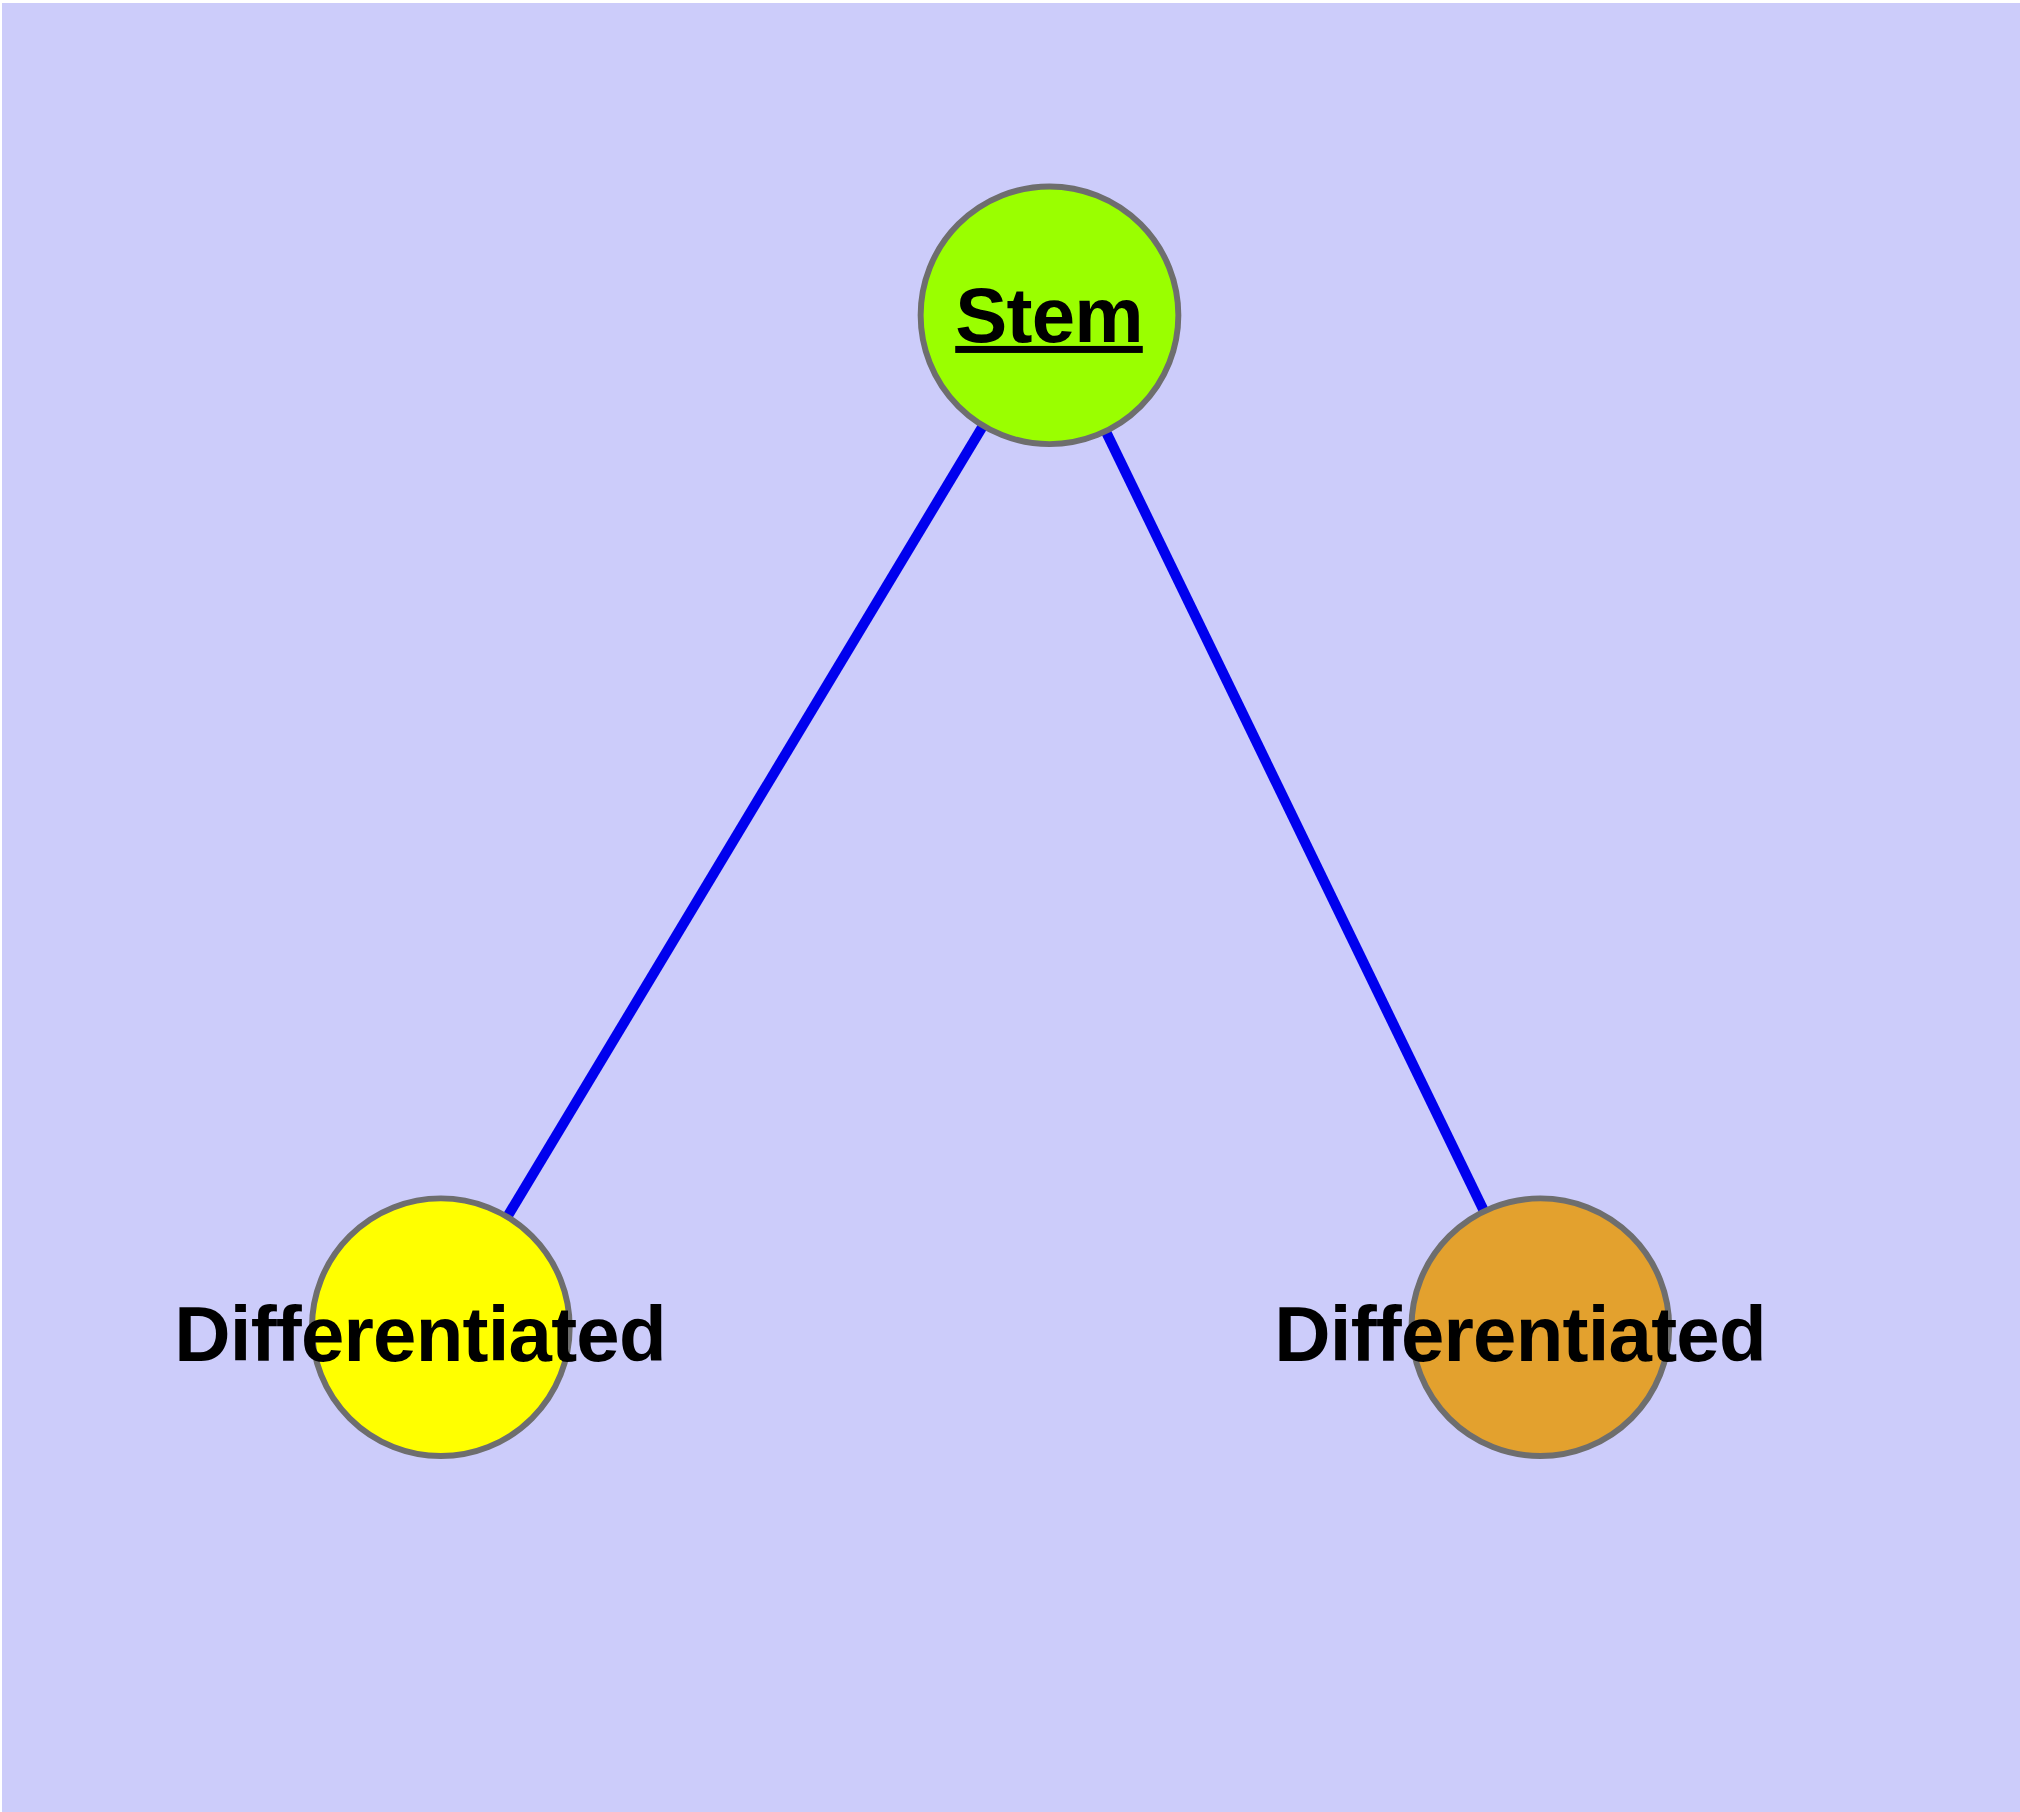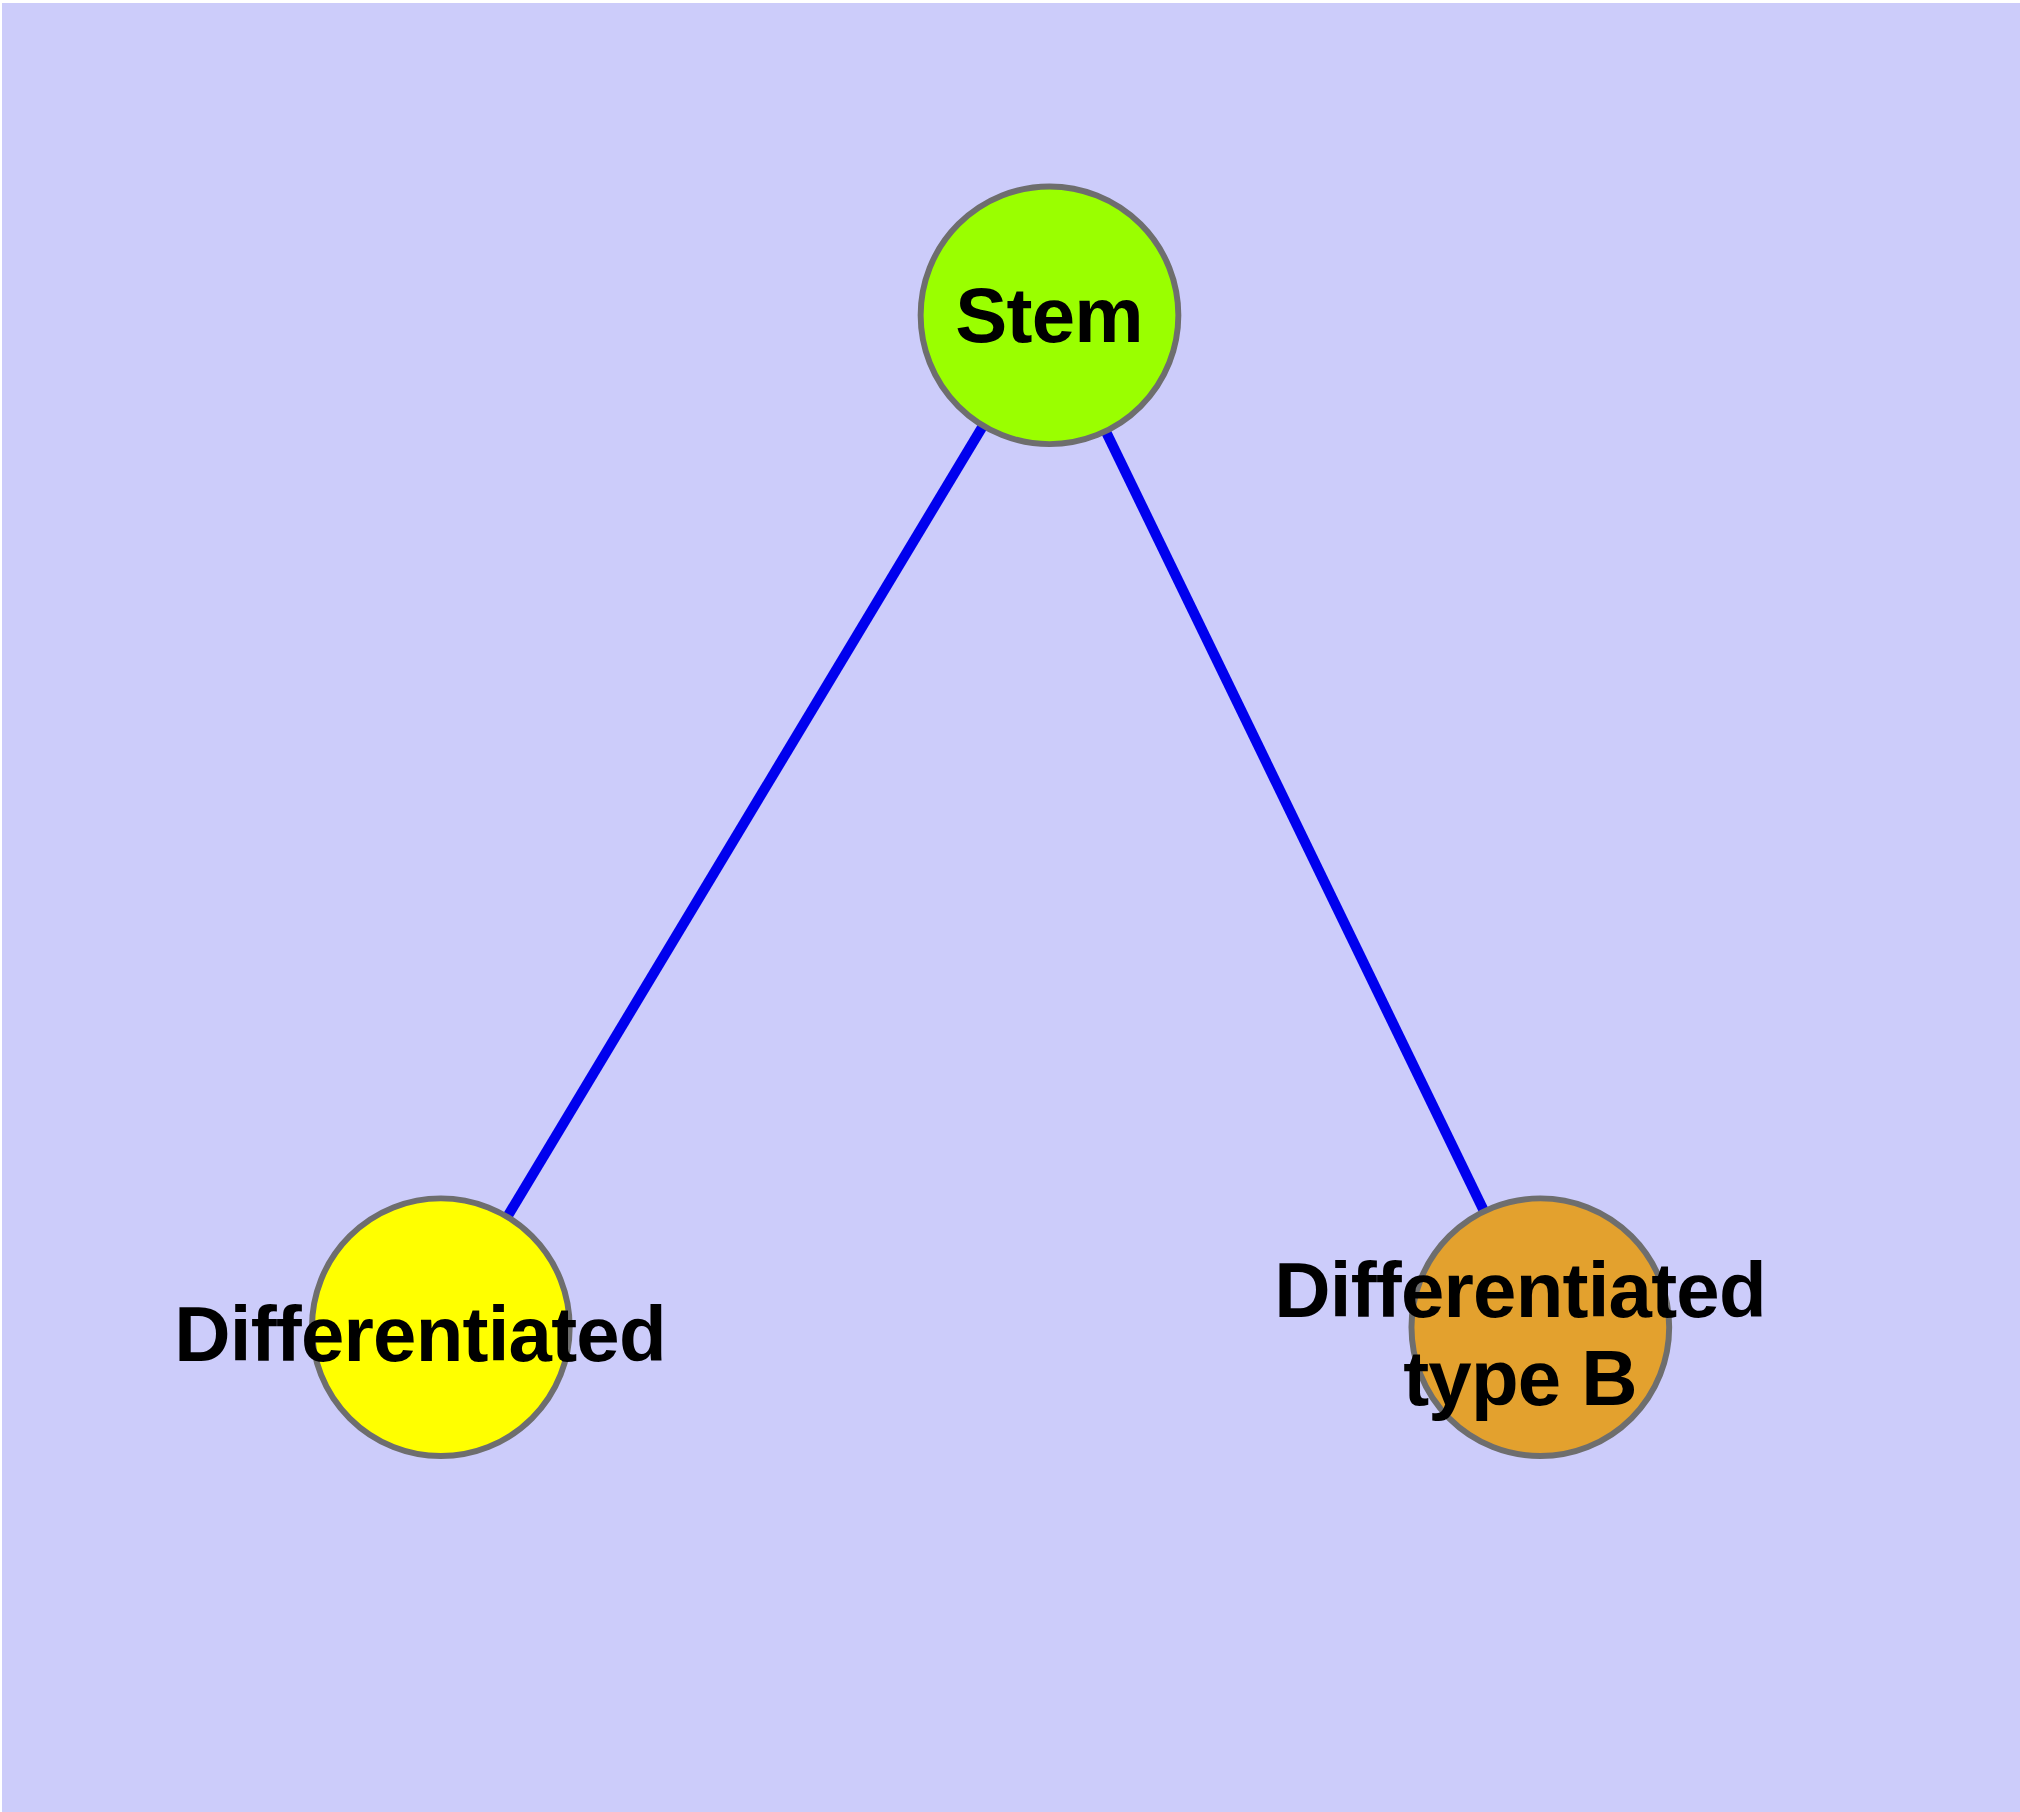--- a/index.html
+++ b/index.html
@@ -58,19 +58,19 @@
         <line x1="1305.1946620642352" y1="510.56723057805993" x2="1749.8053379357648" y2="1427.43276942194" stroke="#0000ee" stroke-width="12" stroke-linecap="butt"></line>
       </g>
     <g id="node-layer">
         <circle cx="1238" cy="372" r="152" fill="#9aff00" stroke="#6e6e6e" stroke-width="7"></circle>
         <circle cx="520" cy="1566" r="152" fill="#ffff00" stroke="#6e6e6e" stroke-width="7"></circle>
         <circle cx="1817" cy="1566" r="152" fill="#e3a12e" stroke="#6e6e6e" stroke-width="7"></circle>
       </g>
   </svg>
 
   <div id="label-layer">
-      <div class="node-label" style="left: 1049px; top: 315px;"><div>Stem</div></div>
+      <div class="node-label" style="left: 1049px; top: 315px; text-decoration: underline;"><div>Stem</div></div>
       <div class="node-label" style="left: 420px; top: 1334px;"><div>Differentiated</div></div>
-      <div class="node-label" style="left: 1520px; top: 1334px;"><div>Differentiated</div><div>type B</div></div>
+      <div class="node-label" style="left: 1520px; top: 1334px;"><div>Differentiated</div></div>
     </div>
 
 </div>
 
 
 </body></html>

